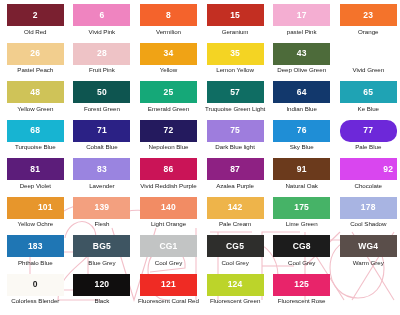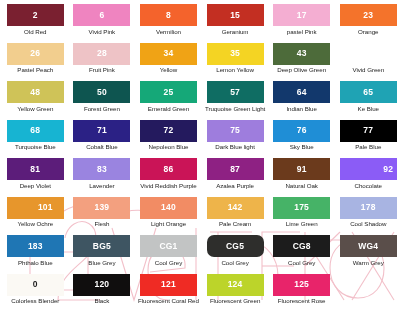--- a/index.html
+++ b/index.html
@@ -183,21 +183,21 @@
     </div>
     <div class="swatch-cell">
       <div class="swatch-chip" style="background: rgb(158, 125, 221); color: rgb(255, 255, 255);">75</div>
       <div class="swatch-name">Dark Blue light</div>
     </div>
     <div class="swatch-cell">
       <div class="swatch-chip" style="background: rgb(31, 142, 214); color: rgb(255, 255, 255);">76</div>
       <div class="swatch-name">Sky Blue</div>
     </div>
     <div class="swatch-cell">
-      <div class="swatch-chip" style="background: #000000; color: rgb(255, 255, 255);">77</div>
+      <div class="swatch-chip" style="background: #6d28d9; color: rgb(255, 255, 255); border-radius: 10px;">77</div>
       <div class="swatch-name">Pale Blue</div>
     </div>
     <div class="swatch-cell">
       <div class="swatch-chip" style="background: rgb(92, 29, 122); color: rgb(255, 255, 255);">81</div>
       <div class="swatch-name">Deep Violet</div>
     </div>
     <div class="swatch-cell">
       <div class="swatch-chip" style="background: rgb(154, 132, 224); color: rgb(255, 255, 255);">83</div>
       <div class="swatch-name">Lavender</div>
     </div>
@@ -207,21 +207,21 @@
     </div>
     <div class="swatch-cell">
       <div class="swatch-chip" style="background: rgb(142, 33, 131); color: rgb(255, 255, 255);">87</div>
       <div class="swatch-name">Azalea Purple</div>
     </div>
     <div class="swatch-cell">
       <div class="swatch-chip" style="background: rgb(107, 58, 28); color: rgb(255, 255, 255);">91</div>
       <div class="swatch-name">Natural Oak</div>
     </div>
     <div class="swatch-cell">
-      <div class="swatch-chip" style="background: #8b5cf6; color: rgb(255, 255, 255); padding-left: 40px;">92</div>
+      <div class="swatch-chip" style="background: #d946ef; color: rgb(255, 255, 255); padding-left: 40px;">92</div>
       <div class="swatch-name">Chocolate</div>
     </div>
     <div class="swatch-cell">
       <div class="swatch-chip" style="background: rgb(231, 150, 44); color: rgb(255, 255, 255); padding-left: 20px;">101</div>
       <div class="swatch-name">Yellow Ochre</div>
     </div>
     <div class="swatch-cell">
       <div class="swatch-chip" style="background: rgb(243, 160, 127); color: rgb(255, 255, 255);">139</div>
       <div class="swatch-name">Flesh</div>
     </div>
@@ -247,21 +247,21 @@
     </div>
     <div class="swatch-cell">
       <div class="swatch-chip" style="background: rgb(62, 85, 98); color: rgb(255, 255, 255);">BG5</div>
       <div class="swatch-name">Blue  Grey</div>
     </div>
     <div class="swatch-cell">
       <div class="swatch-chip" style="background: rgb(194, 196, 196); color: rgb(255, 255, 255);">CG1</div>
       <div class="swatch-name">Cool Grey</div>
     </div>
     <div class="swatch-cell">
-      <div class="swatch-chip" style="background: rgb(46, 46, 44); color: rgb(255, 255, 255); border-radius: 7px;">CG5</div>
+      <div class="swatch-chip" style="background: rgb(46, 46, 44); color: rgb(255, 255, 255);">CG5</div>
       <div class="swatch-name">Cool  Grey</div>
     </div>
     <div class="swatch-cell">
       <div class="swatch-chip" style="background: rgb(28, 28, 28); color: rgb(255, 255, 255);">CG8</div>
       <div class="swatch-name">Cool  Grey</div>
     </div>
     <div class="swatch-cell">
       <div class="swatch-chip" style="background: rgb(90, 78, 74); color: rgb(255, 255, 255);">WG4</div>
       <div class="swatch-name">Warm Grey</div>
     </div>

